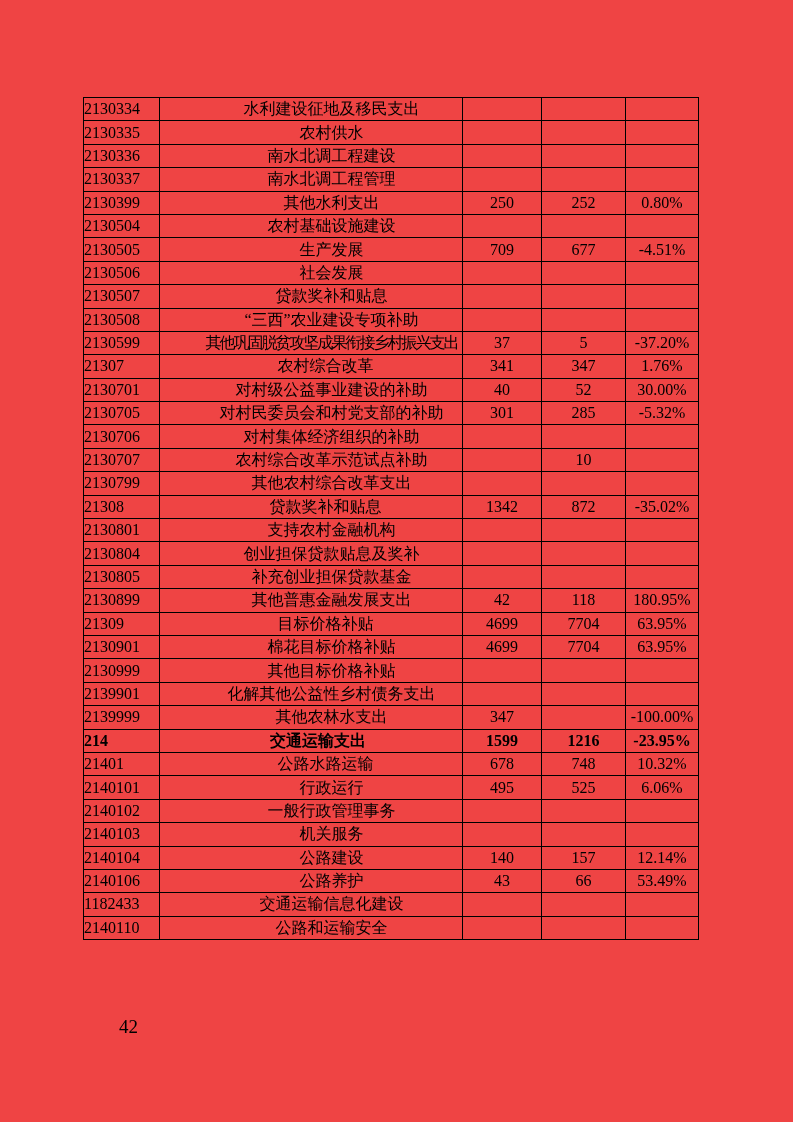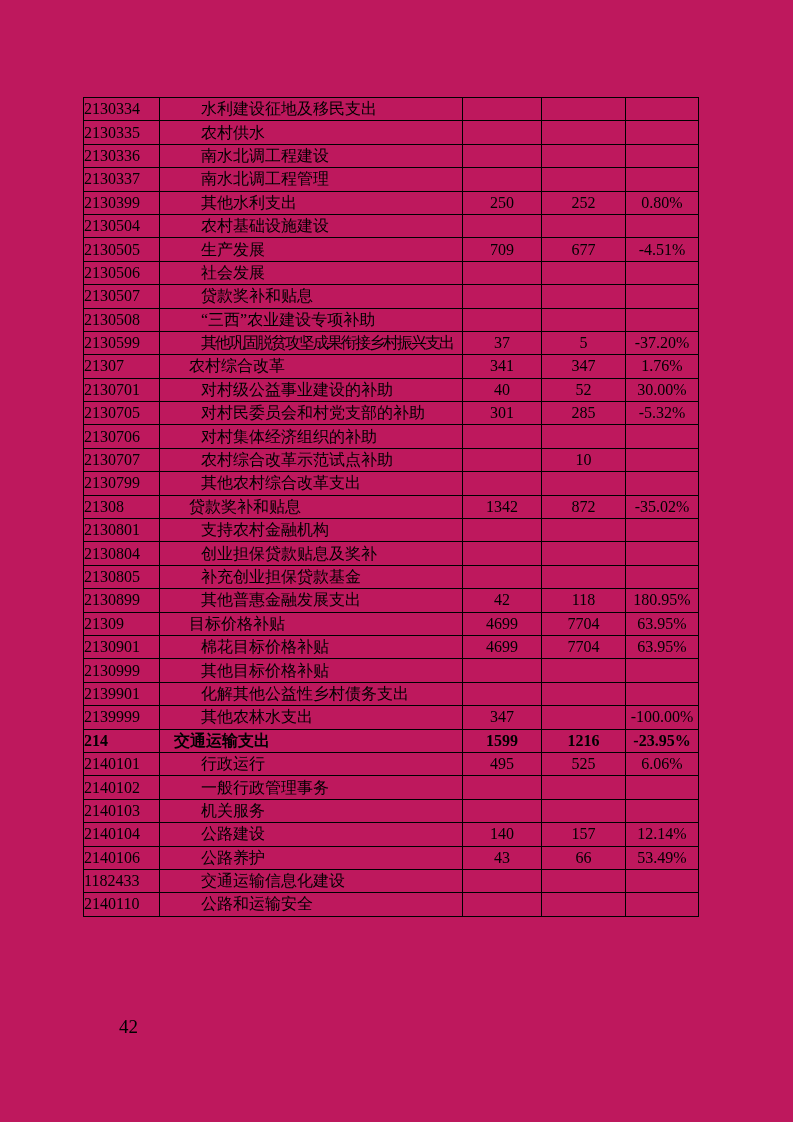--- a/index.html
+++ b/index.html
@@ -4,21 +4,21 @@
 <style>
   html, body {
     margin: 0;
     padding: 0;
     background: #ffffff;
   }
   .page {
     position: relative;
     width: 793px;
     height: 1122px;
-    background: #be185d;
+    background: #ef4444;
     color: #000000;
     font-family: "Liberation Serif", "DejaVu Serif", serif;
     overflow: hidden;
   }
   table.budget {
     position: absolute;
     left: 83px;
     top: 97px;
     width: 615px;
     border-collapse: collapse;
@@ -31,21 +31,21 @@
     font-size: 16px;
     line-height: 22px;
     overflow: hidden;
     white-space: nowrap;
     vertical-align: middle;
   }
   td.code {
     padding-left: 3px;
     text-align: left;
   }
-  td.name { text-align: left; }
+  td.name { text-align: center; }
   td.name.lvl0 { padding-left: 14px; }
   td.name.lvl1 { padding-left: 29px; }
   td.name.lvl2 { padding-left: 41px; }
   td.name.tight { letter-spacing: -2px; }
   td.num { text-align: center; }
   tr.bold td { font-weight: bold; margin-top: 15px; }
   .pagenum {
     position: absolute;
     left: 119px;
     top: 1016px;
@@ -256,20 +256,27 @@
           <td class="num">-100.00%</td>
         </tr>
         <tr class="bold">
           <td class="code">214</td>
           <td class="name lvl0">交通运输支出</td>
           <td class="num">1599</td>
           <td class="num">1216</td>
           <td class="num">-23.95%</td>
         </tr>
         <tr>
+          <td class="code">21401</td>
+          <td class="name lvl1">公路水路运输</td>
+          <td class="num">678</td>
+          <td class="num">748</td>
+          <td class="num">10.32%</td>
+        </tr>
+        <tr>
           <td class="code">2140101</td>
           <td class="name lvl2">行政运行</td>
           <td class="num">495</td>
           <td class="num">525</td>
           <td class="num">6.06%</td>
         </tr>
         <tr>
           <td class="code">2140102</td>
           <td class="name lvl2">一般行政管理事务</td>
           <td class="num"></td>

